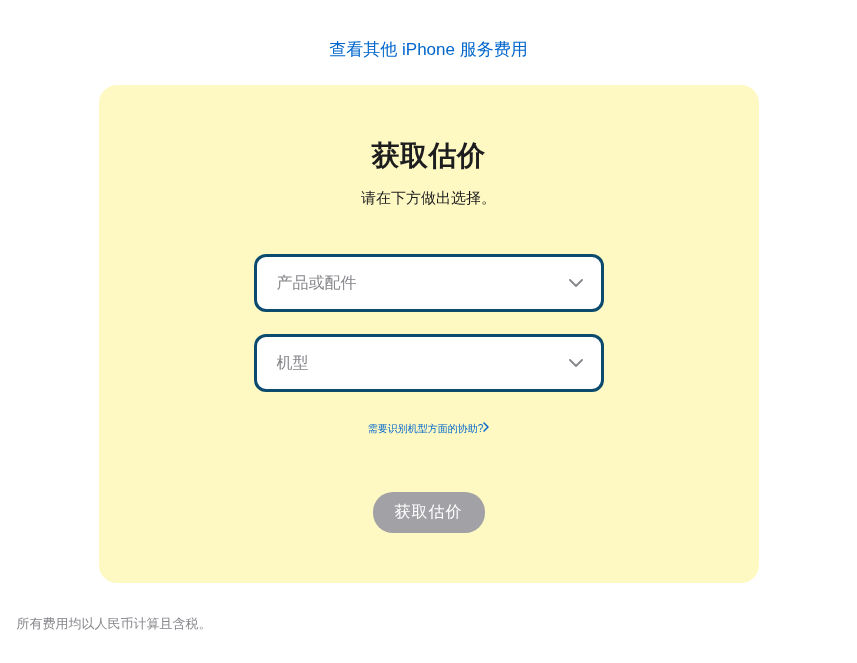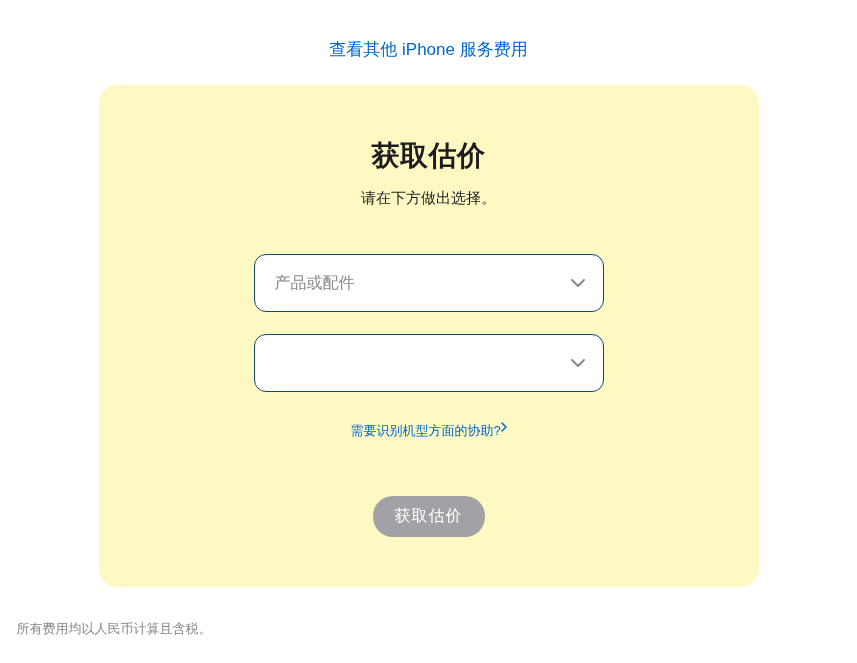--- a/index.html
+++ b/index.html
@@ -41,21 +41,21 @@
     }
     .select-wrap {
       width: 350px;
       margin: 0 auto 22px;
       position: relative;
     }
     .select {
       width: 100%;
       height: 58px;
       background: #ffffff;
-      border: 1px solid #0c4a6e;
+      border: 3px solid #0c4a6e;
       border-radius: 12px;
       display: flex;
       align-items: center;
       padding: 0 20px;
       cursor: pointer;
       position: relative;
     }
     .select-text {
       color: #86868b;
       font-size: 16px;
@@ -67,21 +67,21 @@
       right: 18px;
       top: 50%;
       transform: translateY(-50%);
       color: #86868b;
     }
     .chevron svg {
       display: block;
     }
     .help-link {
       color: #06c;
-      font-size: 13px;
+      font-size: 10px;
       margin-top: 8px;
       margin-bottom: 56px;
       cursor: pointer;
       display: inline-flex;
       align-items: flex-start;
       gap: 0;
     }
     .help-link svg { display: inline-block; }
     .primary-btn {
       display: inline-block;
@@ -95,21 +95,21 @@
       cursor: default;
     }
     .footnote {
       width: 840px;
       padding: 0 8px;
       margin: 0 auto;
       font-size: 13px;
       color: #86868b;
       line-height: 1.8;
     }
-    .footnote p { margin-bottom: 14px; }
+    .footnote p { margin-bottom: 14px; font-family: Liberation Mono, monospace; }
   </style>
 </head>
 <body>
 
 <div class="top-link">
   <span>查看其他 iPhone 服务费用</span>
 </div>
 
 <div class="card">
   <h2 class="card-title">获取估价</h2>
@@ -121,20 +121,21 @@
       <span class="chevron">
         <svg width="14" height="8" viewBox="0 0 14 8" fill="none">
             <path d="M1 1l6 6 6-6" stroke="#86868b" stroke-width="1.8" stroke-linecap="round" stroke-linejoin="round"></path>
           </svg>
       </span>
     </div>
   </div>
 
   <div class="select-wrap">
     <div class="select">
+      <span class="select-text">机型</span>
       <span class="chevron">
         <svg width="14" height="8" viewBox="0 0 14 8" fill="none">
             <path d="M1 1l6 6 6-6" stroke="#86868b" stroke-width="1.8" stroke-linecap="round" stroke-linejoin="round"></path>
           </svg>
       </span>
     </div>
   </div>
 
   <div class="help-link">
     <span>需要识别机型方面的协助?</span>

